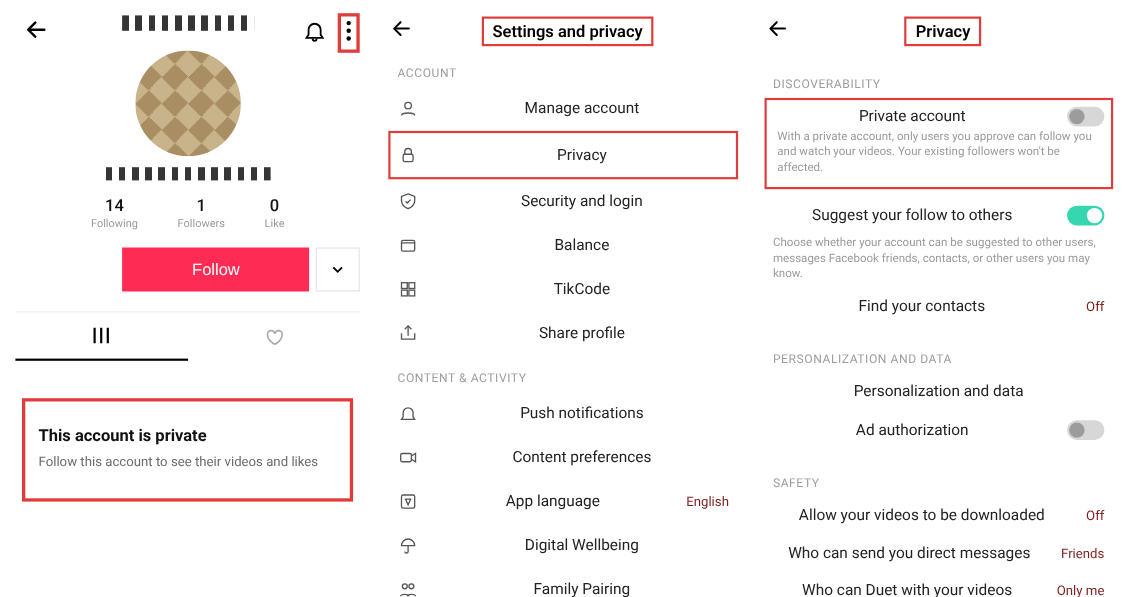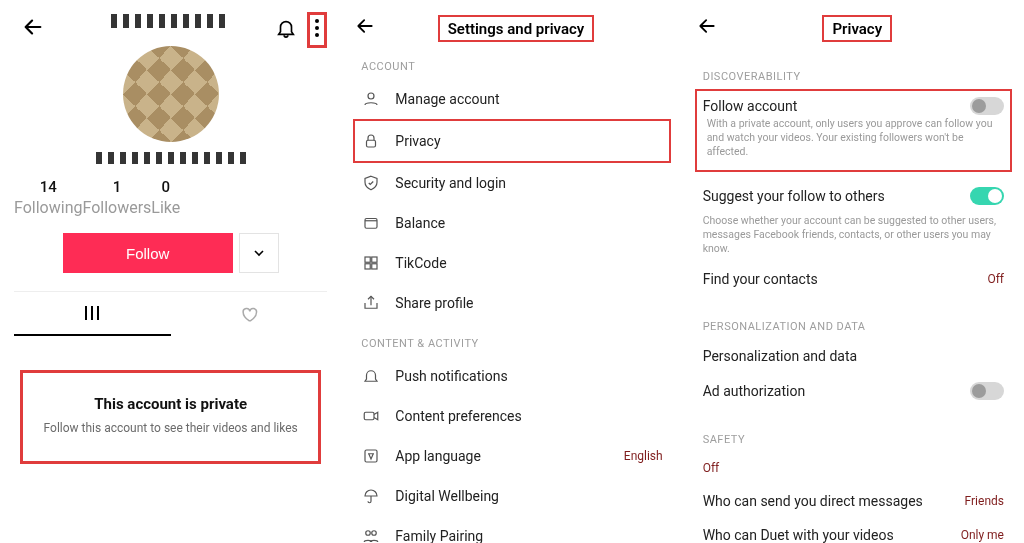--- a/index.html
+++ b/index.html
@@ -42,57 +42,57 @@
   .p1-back { position:absolute; left:22px; top:16px; }
   .avatar {
     width:96px; height:96px; border-radius:50%;
     margin: 18px auto 10px auto;
     background:
       repeating-conic-gradient(from 45deg, #c9b38a 0 25%, #a98e63 0 50%);
     background-size: 24px 24px;
     filter: blur(0.3px);
   }
   .handle { text-align:center; font-size:13px; color:#222; margin-bottom:14px; letter-spacing:1px;}
-  .stats { display:flex; margin-bottom:16px; }
+  .stats { display:flex; justify-content:center; gap:36px; margin-bottom:16px; }
   .stat { text-align:center; }
   .stat .num { font-size:15px; font-weight:500; color:#111; }
-  .stat .lbl { font-size:16px; color:#9a9a9a; margin-top:2px; }
-  .follow-row { display:flex; justify-content:center; gap:6px; margin-bottom:18px;}
+  .stat .lbl { font-size:10px; color:#9a9a9a; margin-top:2px; }
+  .follow-row { display:flex; justify-content:flex-end; gap:6px; margin-bottom:18px;}
   .follow-btn {
     background:#fe2c55; color:#fff; border:none; width:170px; height:40px;
     font-size:15px; font-weight:500; cursor:pointer;
   }
   .caret-btn {
     width:40px; height:40px; border:1px solid #e3e3e3; background:#fff;
     display:flex; align-items:center; justify-content:center; cursor:pointer;
   }
   .tabs { display:flex; border-top:1px solid #eee; margin-top:4px;}
   .tab { flex:1; height:44px; display:flex; align-items:center; justify-content:center; }
   .tab.active { border-bottom:2px solid #000; margin-bottom:-1px;}
   .private-box {
     margin: 34px 6px 0 6px;
     padding: 22px 12px 26px 12px;
-    text-align:center;
+    text-align:left;
   }
   .private-title { font-weight:700; font-size:15px; color:#111; margin-bottom:8px;}
   .private-sub { font-size:12px; color:#6b6b6b; }
   .pixelname {
     width:120px; height:14px; margin:0 auto;
     background: repeating-linear-gradient(90deg,#111 0 6px,#fff 6px 12px);
     mix-blend-mode:multiply;
     opacity:.85;
   }
   .pixelname.sm { width:150px; height:12px; }
   
   .section-h { font-size:11px; color:#9e9e9e; letter-spacing:.5px; margin:14px 0 6px 6px; text-transform:uppercase;}
   .row {
     display:flex; align-items:center; gap:14px;
     padding:10px 6px; font-size:14px; color:#222; cursor:pointer;
   }
-  .row .rlabel { flex:1; }
+  .row .rlabel { flex:1;text-align:center; }
   .row .rval { font-size:12px; color:#7f1d1d; }
   .row .ic { width:20px; height:20px; color:#555; display:flex; align-items:center; justify-content:center;}
   .row .ic svg { width:18px; height:18px; stroke:#555; }
   .toggle {
     width:34px; height:18px; border-radius:10px; background:#d7d7d7; position:relative;
   }
   .toggle::after{
     content:""; position:absolute; width:14px; height:14px; border-radius:50%;
     background:#9c9c9c; top:2px; left:2px;
   }
@@ -336,21 +336,21 @@
       <span class="wrap-red red-box-thin sp">
         <span class="title" style="margin:0">Privacy</span>
       </span>
     </div>
   </div>
 
   <div class="section-h">DISCOVERABILITY</div>
 
   <div class="p3-block">
     <div class="row">
-      <span class="rlabel">Follow account</span>
+      <span class="rlabel">Private account</span>
       <span class="toggle"></span>
     </div>
     <div class="desc">With a private account, only users you approve can follow you and watch your videos. Your existing followers won't be affected.</div>
   </div>
 
   <div class="row" style="margin-top:6px;">
     <span class="rlabel">Suggest your follow to others</span>
     <span class="toggle on"></span>
   </div>
   <div class="desc">Choose whether your account can be suggested to other users, messages Facebook friends, contacts, or other users you may know.</div>
@@ -367,20 +367,21 @@
   </div>
 
   <div class="row">
     <span class="rlabel">Ad authorization</span>
     <span class="toggle"></span>
   </div>
 
   <div class="section-h">SAFETY</div>
 
   <div class="row">
+    <span class="rlabel">Allow your videos to be downloaded</span>
     <span class="rval">Off</span>
   </div>
   <div class="row">
     <span class="rlabel">Who can send you direct messages</span>
     <span class="rval">Friends</span>
   </div>
   <div class="row">
     <span class="rlabel">Who can Duet with your videos</span>
     <span class="rval">Only me</span>
   </div>

